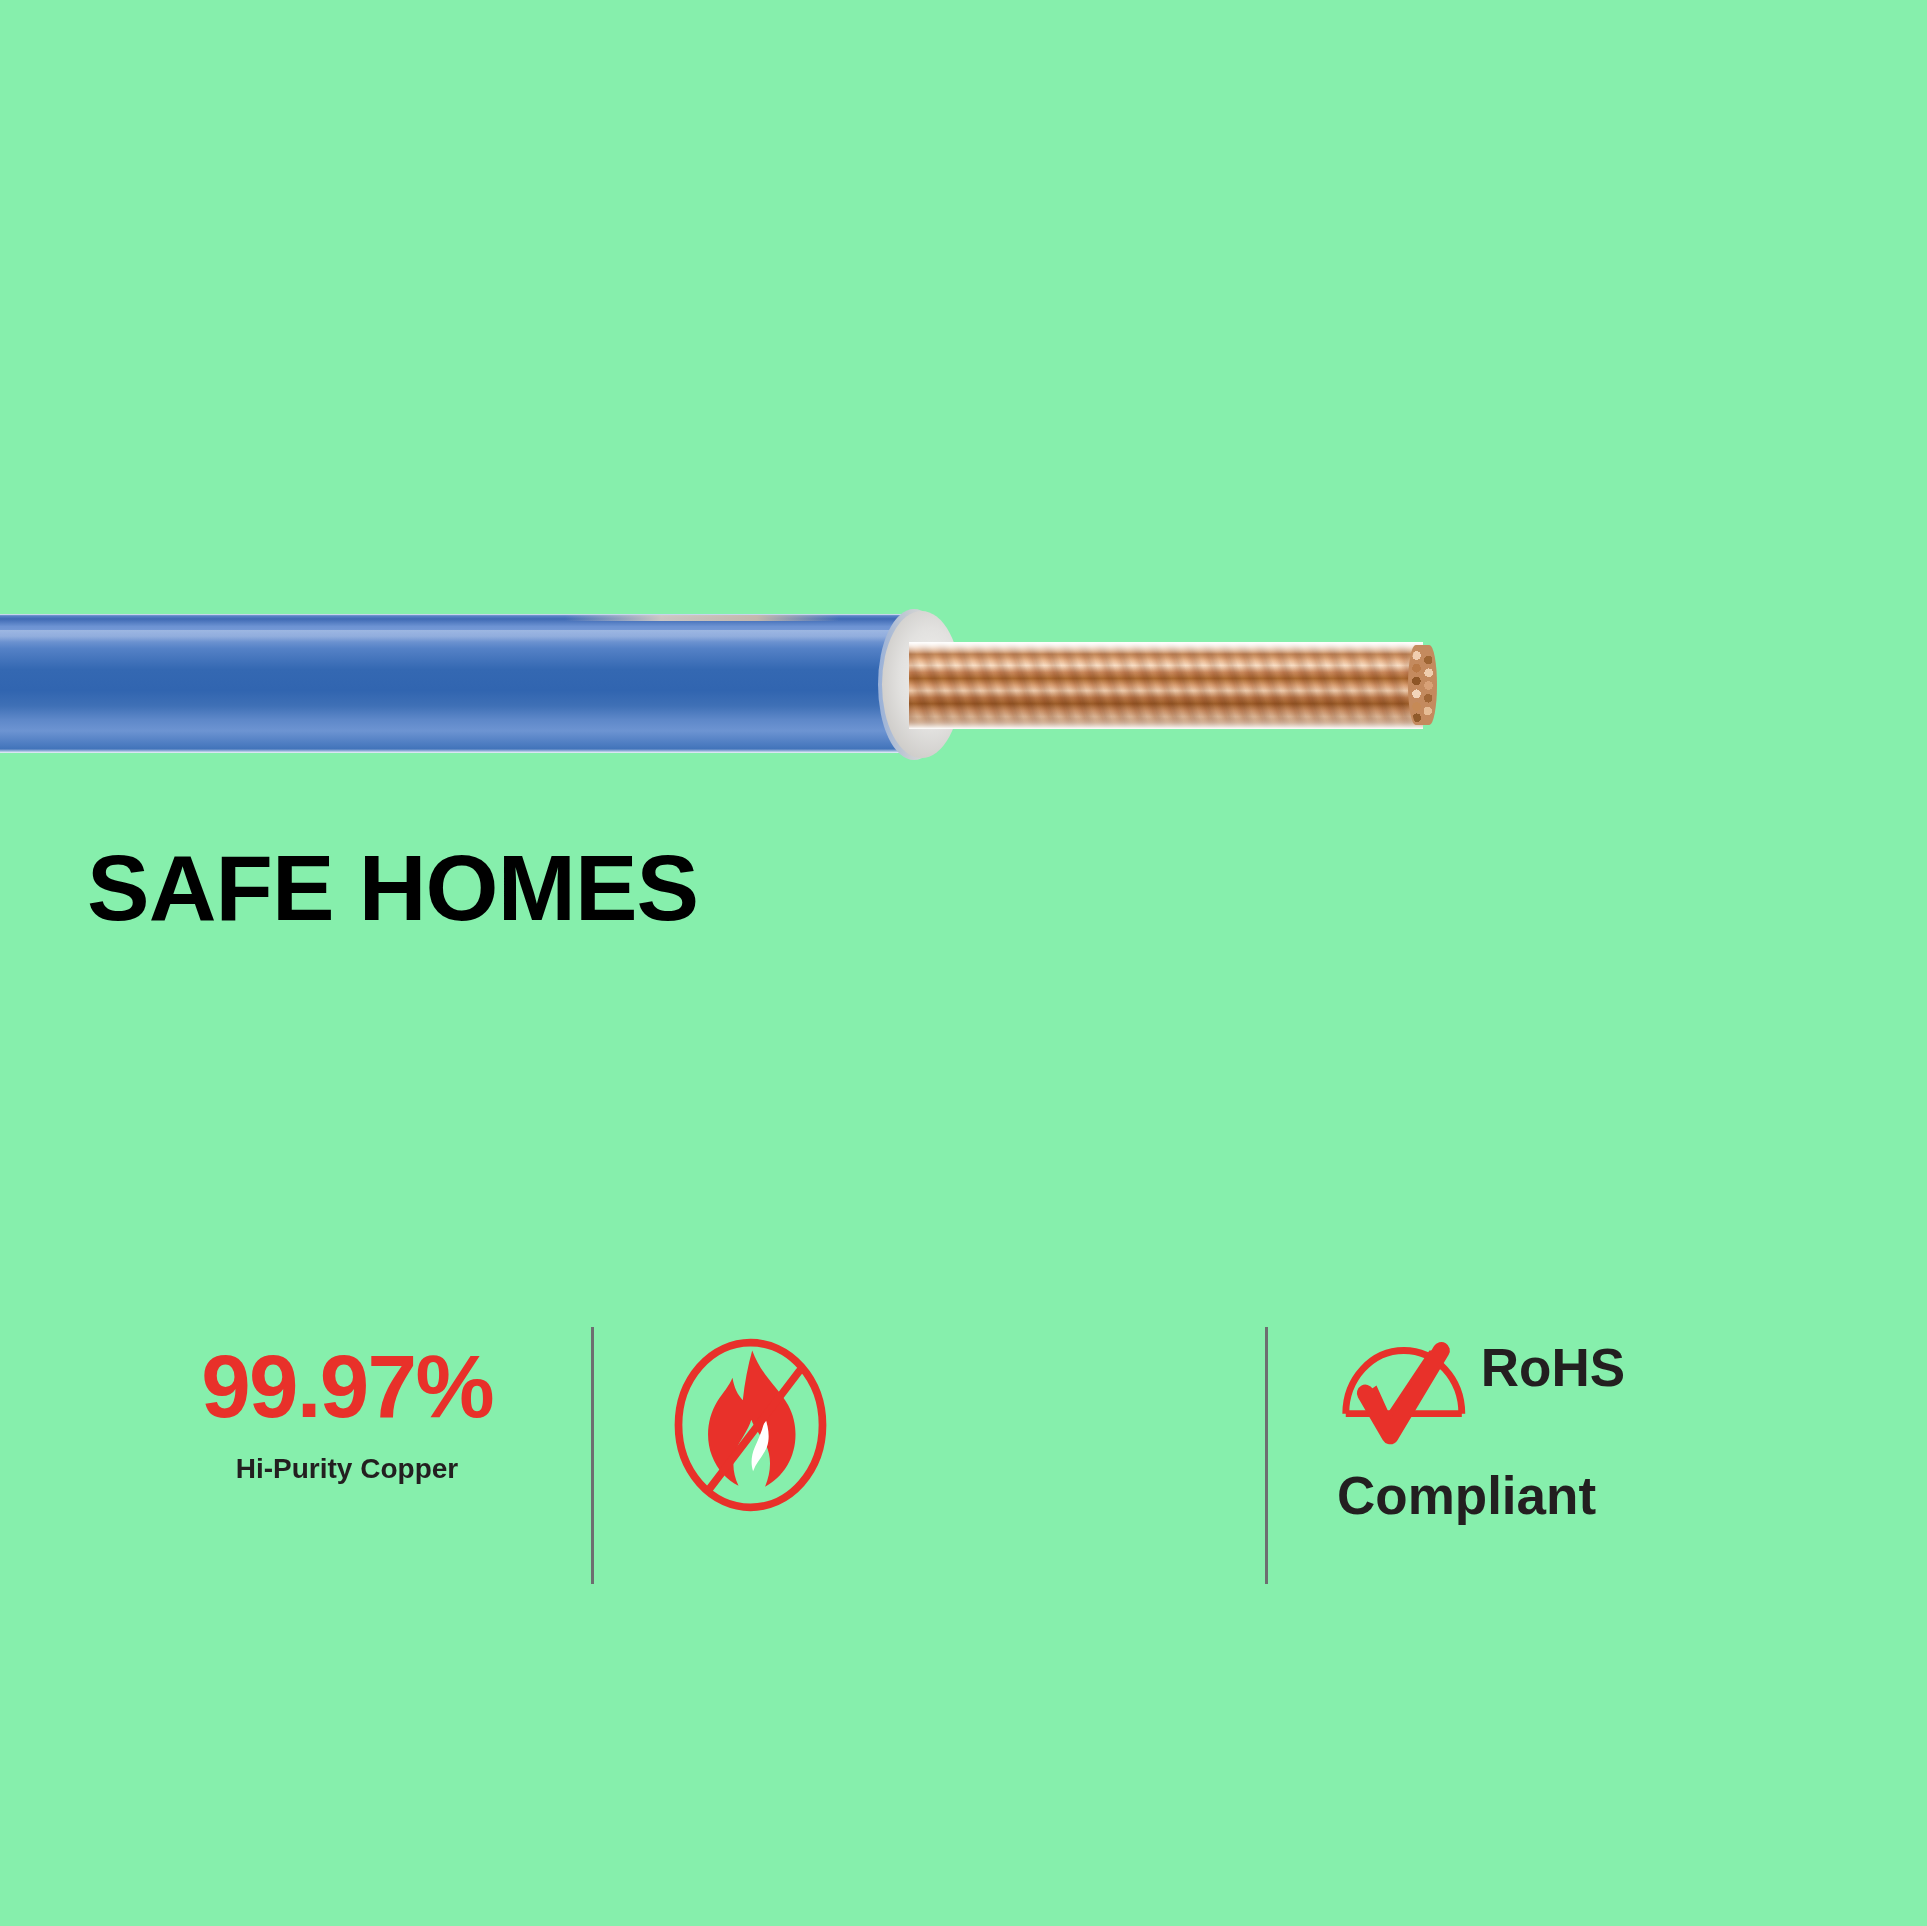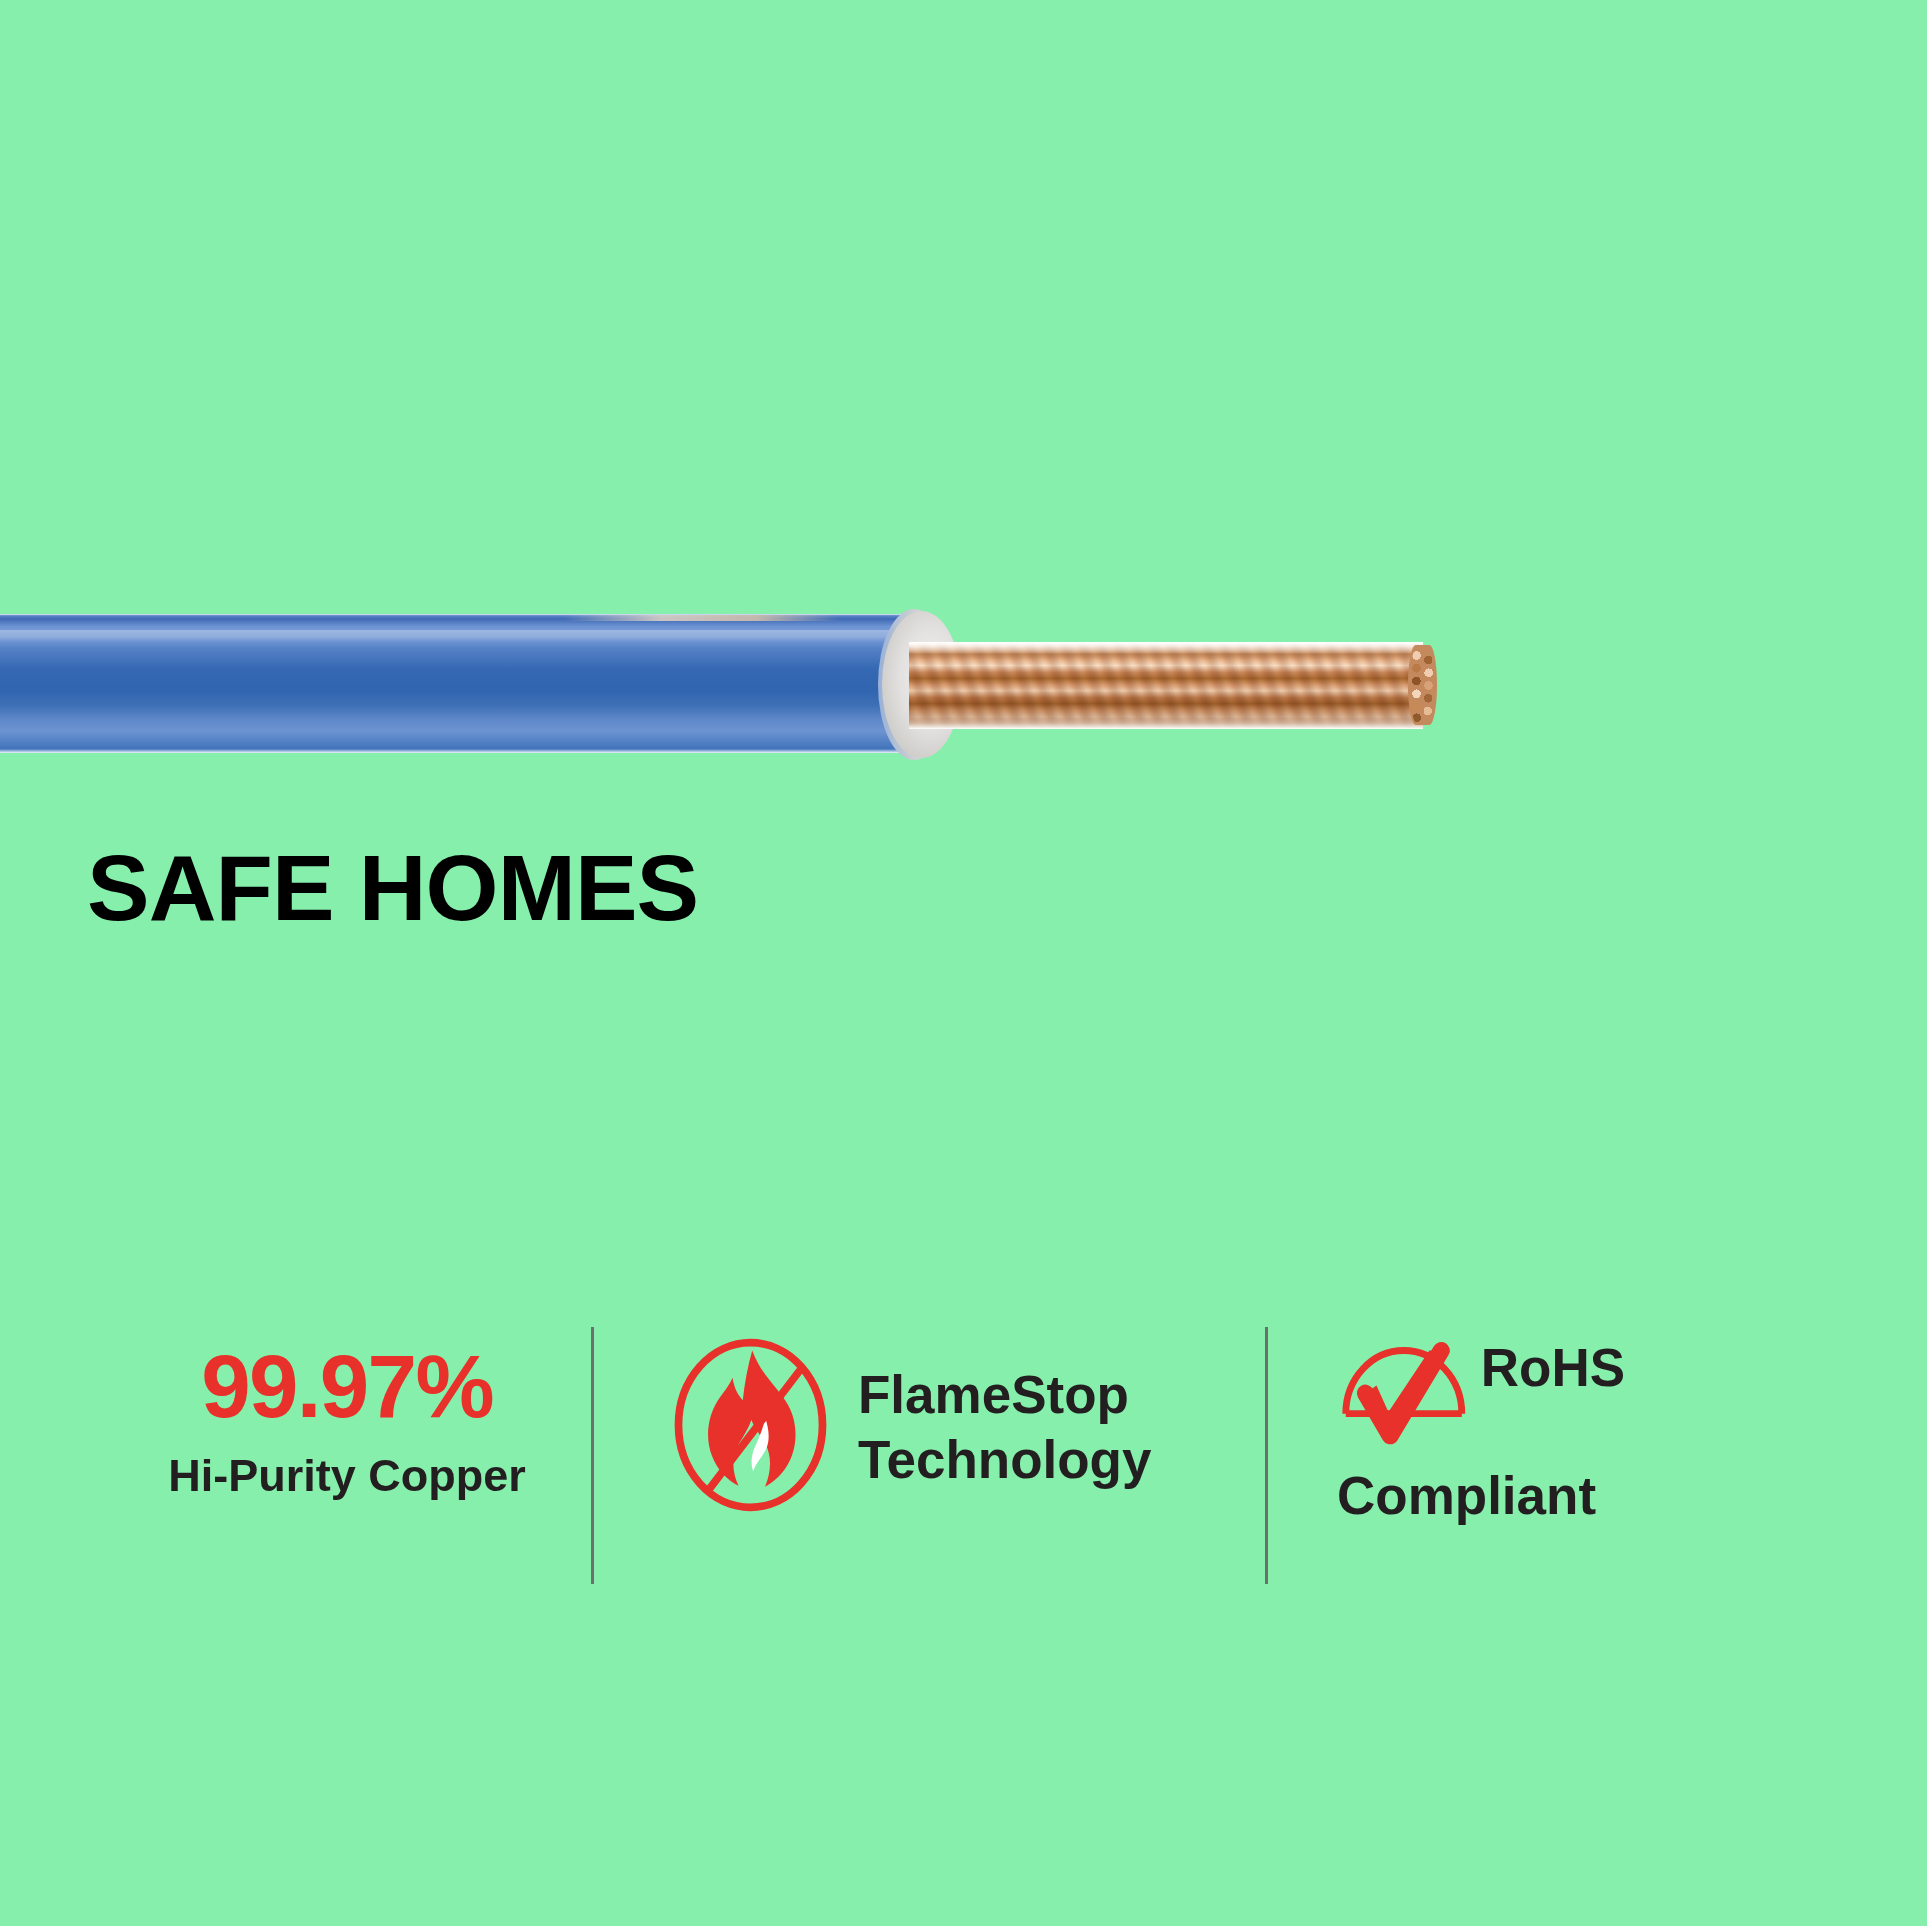--- a/index.html
+++ b/index.html
@@ -260,24 +260,24 @@
   .stat-value {
     font-family: "Liberation Sans", sans-serif;
     font-weight: 700;
     font-size: 89px;
     line-height: 89px;
     color: #e8312a;
     letter-spacing: -1.7px;
     white-space: nowrap;
   }
   .stat-label {
-    margin-top: 22px;
+    margin-top: 15px;
     font-family: "Liberation Sans", sans-serif;
     font-weight: 600;
-    font-size: 45px;
+    font-size: 28px;
     line-height: 46px;
     color: #231f20;
     white-space: nowrap;
   }
 
   
   .feature-icon {
     flex: 0 0 auto;
     margin-right: 26px;
   }
@@ -383,24 +383,20 @@
 
           <path d="M112 96
                    C 116 108, 118 120, 114 131
                    C 110 141, 102 148, 98 159
                    C 95 150, 96 140, 100 131
                    C 104 121, 110 110, 112 96 Z" fill="#ffffff"></path>
 
           <path d="M152 42 L 46 181" stroke="#e8312a" stroke-width="9" stroke-linecap="round" fill="none"></path>
         </svg>
       </div>
-      <div class="feature-text">
-        <span>FlameStop</span>
-        <span class="l2">Technology</span>
-      </div>
     </div>
 
     <div class="feature feature-3">
       <div class="rohs-inner">
         <div class="rohs-top">
           <div class="feature-icon">
             <svg width="137" height="128" viewBox="0 0 160 150" xmlns="http://www.w3.org/2000/svg">
 
               <path d="M10 98 A 68 74 0 0 1 146 98" fill="none" stroke="#e8312a" stroke-width="8"></path>
 

